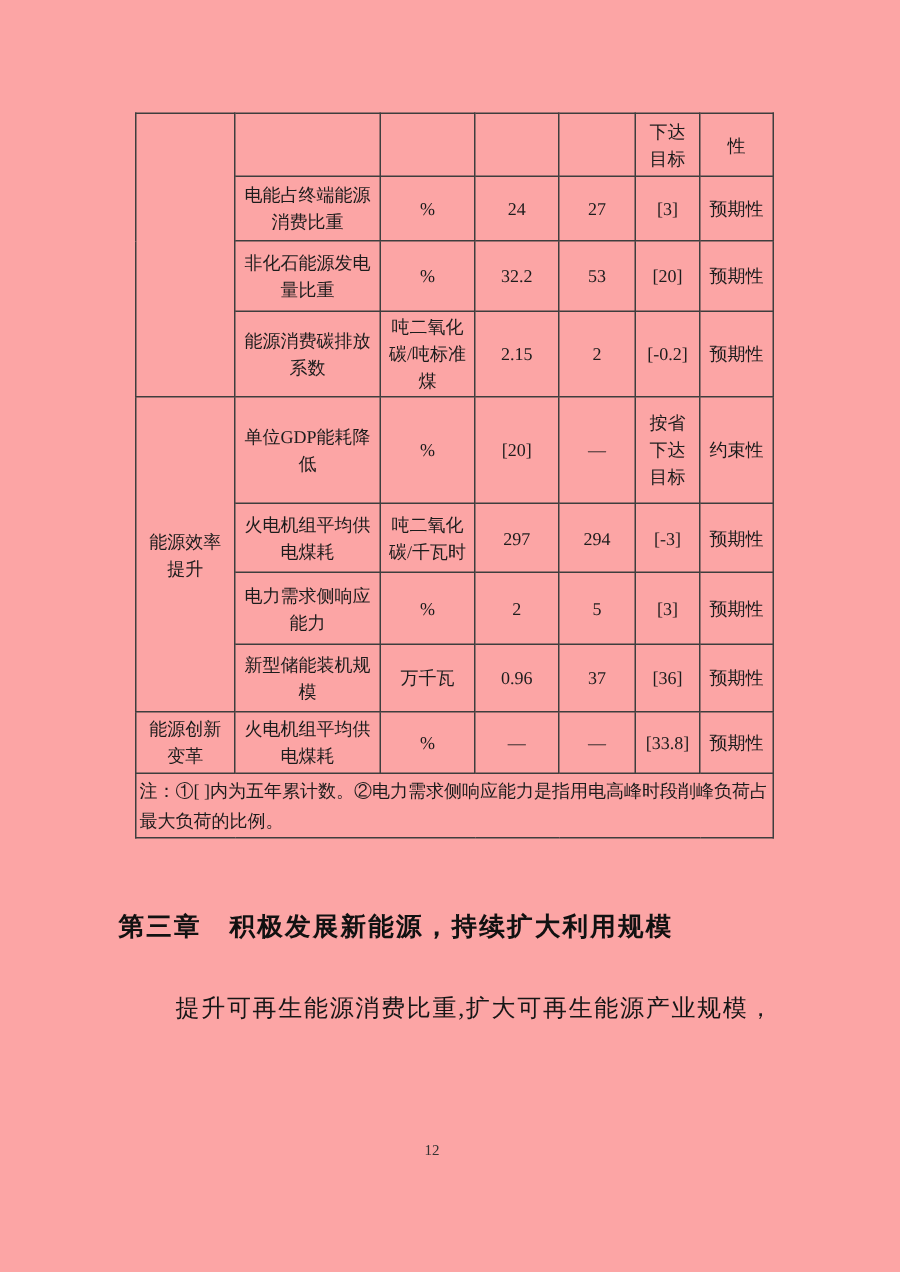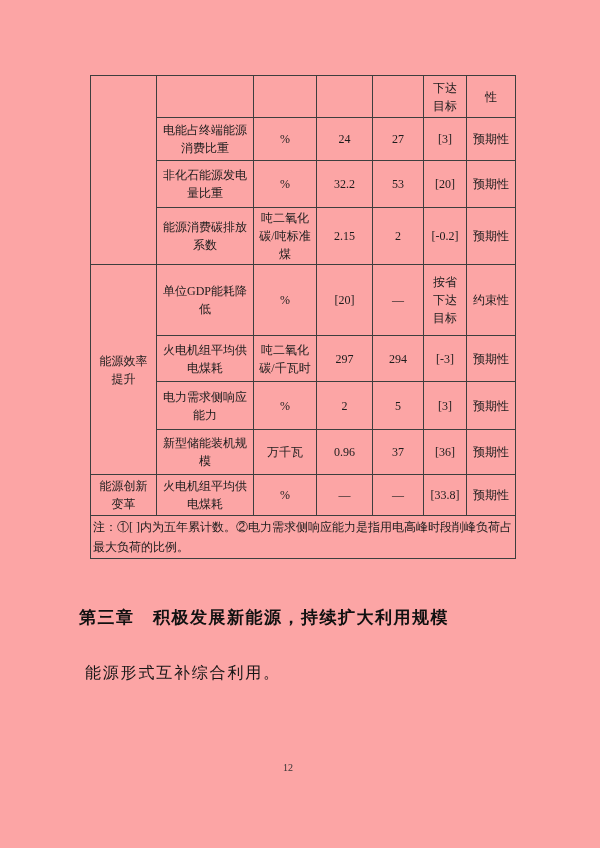--- a/index.html
+++ b/index.html
@@ -182,18 +182,18 @@
 
       <tr class="note-row">
         <td colspan="7">注：①[ ]内为五年累计数。②电力需求侧响应能力是指用电高峰时段削峰负荷占最大负荷的比例。</td>
       </tr>
     </tbody>
   </table>
 
   <div class="chapter-title">第三章　积极发展新能源，持续扩大利用规模</div>
 
   <div class="body-par">
-    <div class="line last">能源形式互补综合利用。</div>
+    <div class="line first">提升可再生能源消费比重,扩大可再生能源产业规模，</div>
   </div>
 
   <div class="page-num">12</div>
 
 </div>
 
 </body></html>

